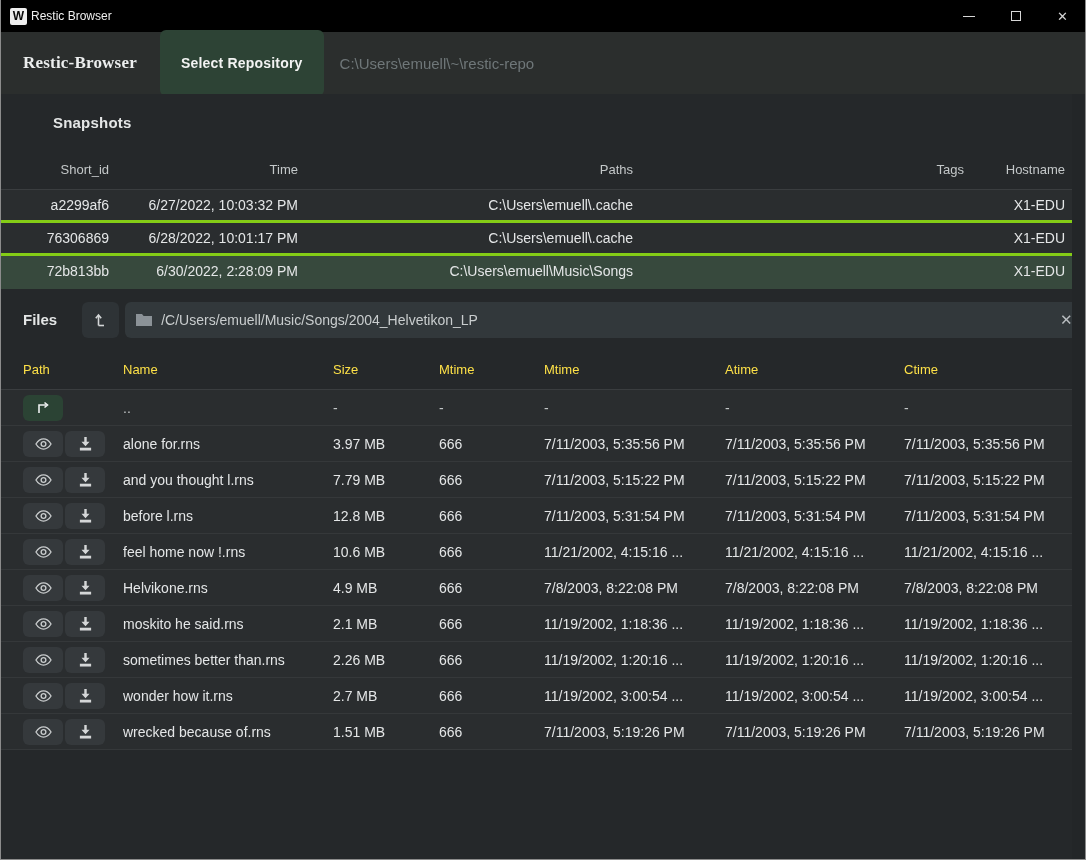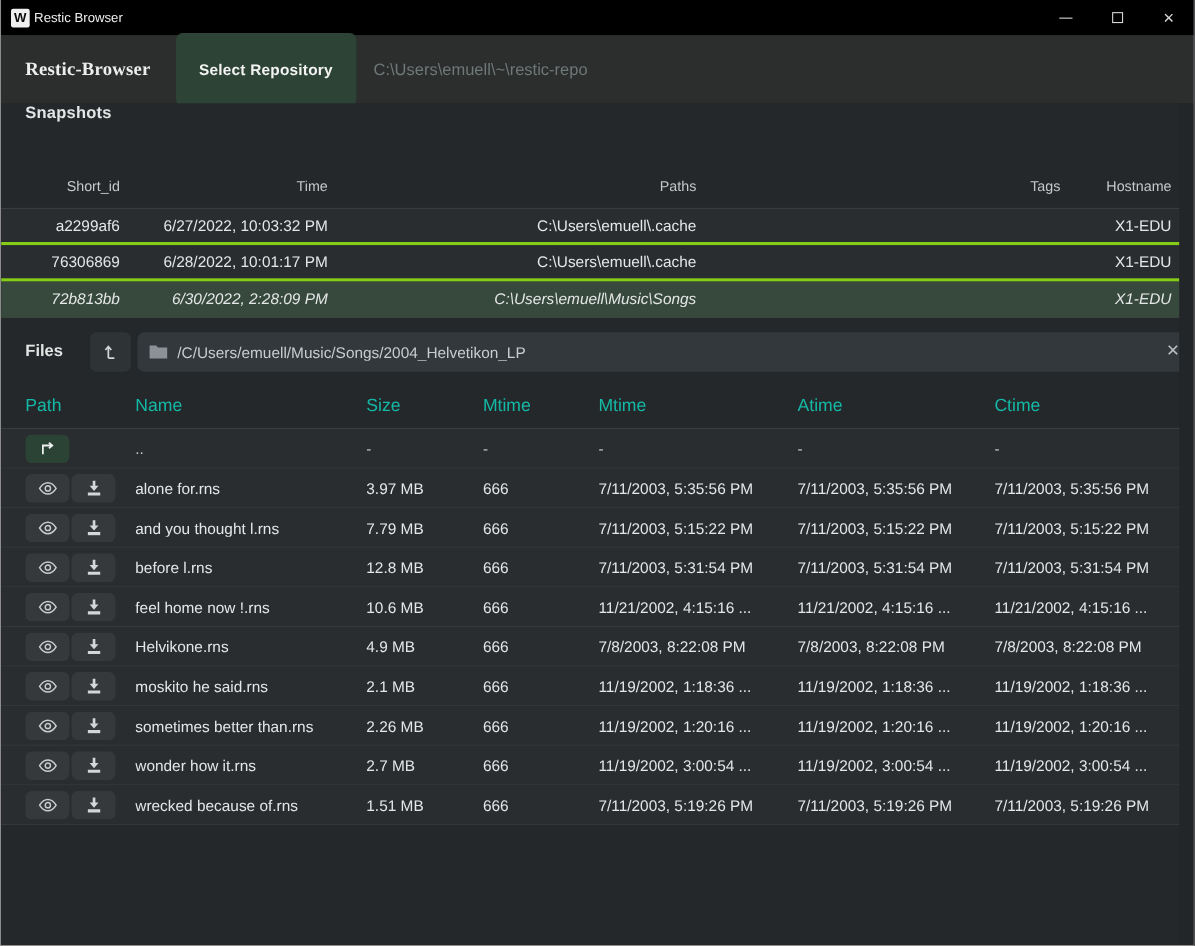--- a/index.html
+++ b/index.html
@@ -52,35 +52,35 @@
     border: none; border-radius: 6px;
     font-family: inherit; font-size: 14px; font-weight: bold;
     padding: 25px 21px; letter-spacing: .2px;
   }
   .repo-path { color: #6f7779; font-size: 15px; margin-left: 16px; }
 
   
   .main { position: absolute; top: 94px; left: 0; right: 0; bottom: 0; background: #25282a; }
   .gutter { position: absolute; top: 0; right: 0; width: 13px; bottom: 0; background: #232628; }
 
-  .section-title-band { height: 56px; display: flex; align-items: flex-start; }
+  .section-title-band { height: 56px; display: flex; align-items: center; margin-left: 30px; }
   .section-title { color: #e4e6e6; font-size: 15px; font-weight: bold; margin-left: 22px; letter-spacing: .2px; }
 
   
   .snap-header, .snap-row {
     display: grid;
     grid-template-columns: 94px 189px 335px 331px 1fr;
     align-items: center;
     padding-left: 22px;
     width: 1072px;
     text-align: right;
   }
   .snap-header { height: 40px; color: #c4c8c9; font-size: 13px; border-bottom: 1px solid #3a3d3f; }
   .snap-row { height: 33px; background: #2a2d2f; color: #e4e6e7; font-size: 14px; border-bottom: 3px solid #84cc16; }
-  .snap-row.selected { background: #37493d; border-bottom-color: #37493d; font-style: italic; }
+  .snap-row.selected { background: #37493d; border-bottom-color: #37493d; }
 
   .cell { white-space: nowrap; overflow: hidden; text-overflow: ellipsis; padding-right: 8px; }
 
   
   .files-bar { height: 61px; display: flex; align-items: center; }
   .files-title { color: #e4e6e6; font-size: 15px; font-weight: bold; margin-left: 22px; }
   .up-root-btn {
     margin-left: 25px;
     width: 37px; height: 36px;
     background: #2e3336; border: none; border-radius: 6px;
@@ -101,21 +101,21 @@
   }
 
   
   .files-header, .file-row, .parent-row {
     display: grid;
     grid-template-columns: 100px 210px 106px 105px 181px 179px 1fr;
     align-items: center;
     padding-left: 22px;
     width: 1072px;
   }
-  .files-header { height: 40px; color: #14b8a6; font-size: 16px; border-bottom: 1px solid #3a3d3f; }
+  .files-header { height: 40px; color: #fde047; font-size: 13px; border-bottom: 1px solid #3a3d3f; }
   .parent-row, .file-row {
     height: 36px; background: #2a2d2f; color: #e4e6e7; font-size: 14px;
     border-bottom: 1px solid #35383a;
   }
   .actions { display: flex; gap: 2px; }
   .row-btn {
     width: 40px; height: 26px;
     background: #35393c; border: none; border-radius: 6px;
     display: flex; align-items: center; justify-content: center;
   }

